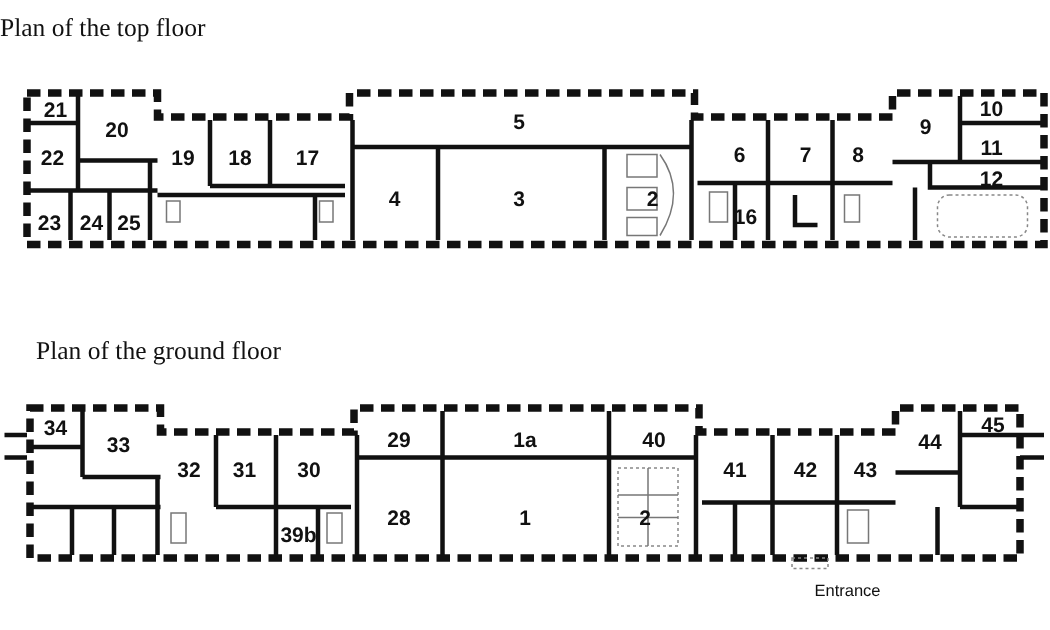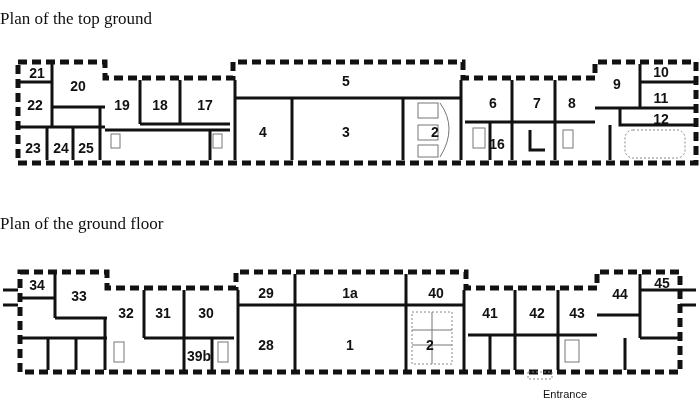--- a/index.html
+++ b/index.html
@@ -1,31 +1,31 @@
 <!DOCTYPE html>
 <html><head>
 <meta charset="utf-8">
 <style>
   html,body{margin:0;padding:0;background:#ffffff;}
   body{width:700px;height:420px;position:relative;overflow:hidden;font-family:"Liberation Sans",sans-serif;}
   .title{position:absolute;left:0;font-family:"Liberation Serif","DejaVu Serif",serif;font-size:17px;color:#111;white-space:nowrap;}
   #title-top{top:9px;}
-  #title-ground{top:214px;}
+  #title-ground{top:224px;margin-left:24px;}
   svg{position:absolute;left:0;top:0;}
   .lbl{font-family:"Liberation Sans","DejaVu Sans",sans-serif;font-weight:bold;font-size:14px;fill:#111;text-anchor:middle;dominant-baseline:central;}
   .ent{position:absolute;left:516px;top:388px;font-size:11px;color:#111;font-family:"Liberation Sans",sans-serif;margin-left:27px;}
   .ext{fill:none;stroke:#111;stroke-width:5;stroke-dasharray:9 5;}
   .int{stroke:#111;stroke-width:3;fill:none;}
   .thin{stroke:#888;stroke-width:1;fill:none;stroke-dasharray:2 2;}
   .stair{stroke:#777;stroke-width:1;fill:none;}
 </style>
 </head>
 <body>
 
-<div id="title-top" class="title">Plan of the top ground</div>
+<div id="title-top" class="title">Plan of the top floor</div>
 <div id="title-ground" class="title">Plan of the ground floor</div>
 
 <svg width="700" height="420" viewBox="0 0 700 420">
 
   <g>
 
     <path class="ext" d="M18,62 L105,62 L105,78 L233,78 L233,62 L463,62 L463,78 L595,78 L595,62 L696,62 L696,163 L18,163 Z"></path>
 
     <path class="int" d="M20,82 L52,82 M52,64 L52,127 M52,107 L105,107 M20,127 L105,127 M47,127 L47,160 M73,127 L73,160 M100,107 L100,160
          M140,80 L140,124 M180,80 L180,124 M140,124 L230,124 M105,130 L230,130 M210,130 L210,160"></path>

